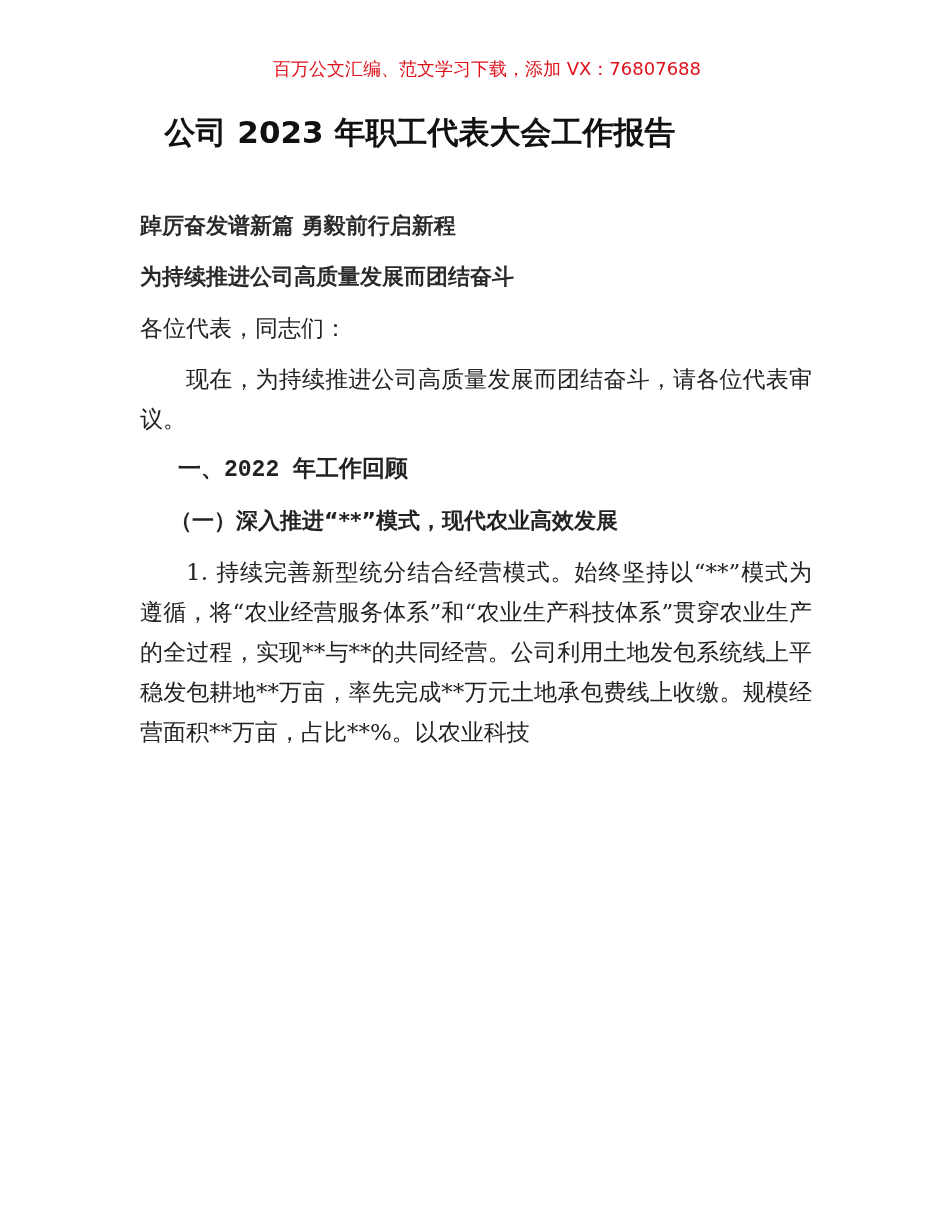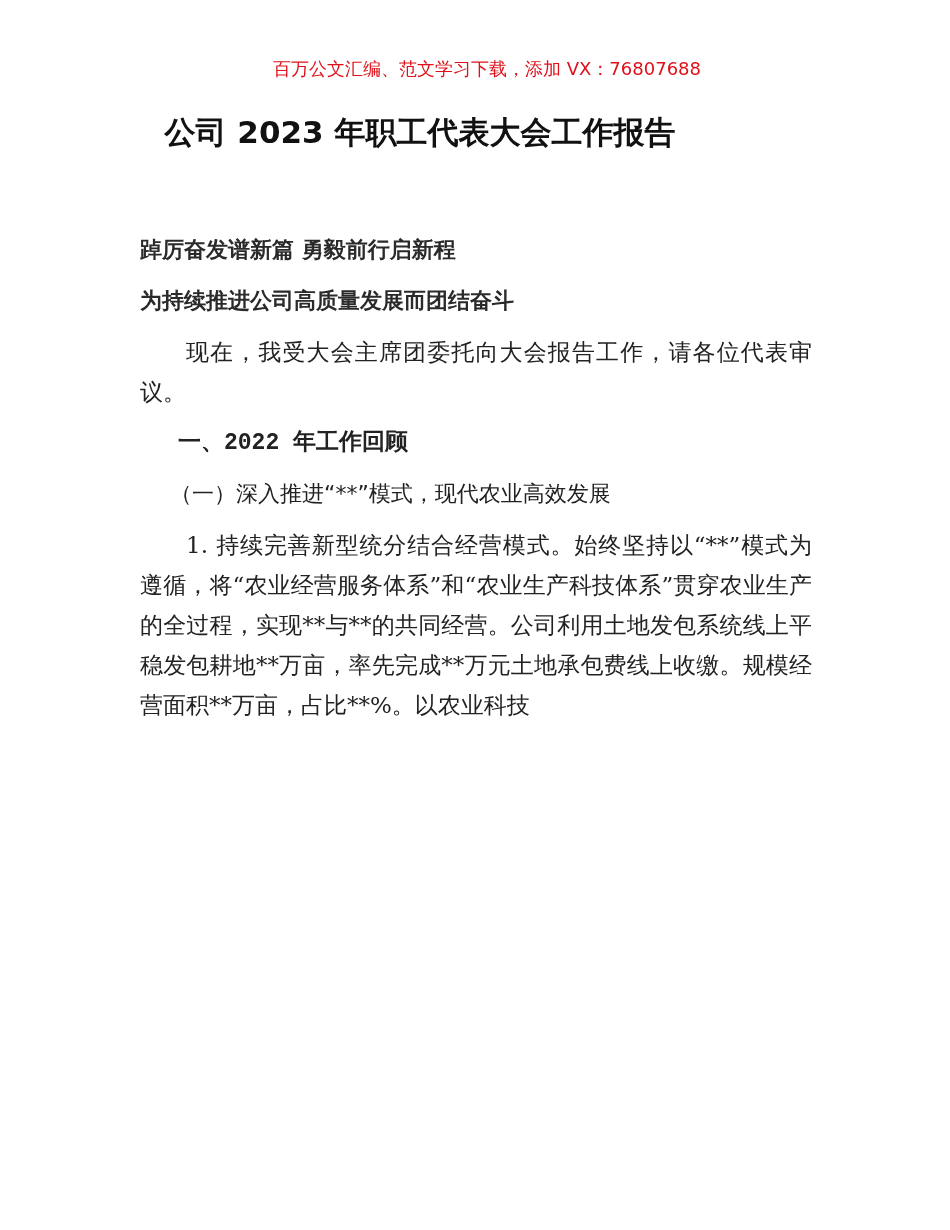--- a/index.html
+++ b/index.html
@@ -40,21 +40,21 @@
       text-align: center;
       font-family: "DejaVu Sans", "Liberation Sans", sans-serif;
       font-size: 31px;
       font-weight: bold;
       color: #111111;
       line-height: 44px;
     }
     .content {
       position: absolute;
       left: 140px;
-      top: 230px;
+      top: 206px;
       width: 672px;
     }
     .line {
       font-size: 23px;
       line-height: 40px;
       margin: 0;
       color: #222222;
       text-align: justify;
     }
     .subtitle {
@@ -78,41 +78,42 @@
       line-height: 40px;
       font-weight: bold;
       color: #222222;
       margin: 0 0 11px 0;
       padding-left: 38px;
     }
     .section-h2 {
       font-family: "DejaVu Sans", "Liberation Sans", sans-serif;
       font-size: 22px;
       line-height: 40px;
-      font-weight: normal;
+      font-weight: bold;
       color: #222222;
       margin: 0 0 11px 0;
       padding-left: 30px;
     }
   </style>
 </head>
 <body>
 
 <div class="page">
 
   <div class="watermark">百万公文汇编、范文学习下载，添加 VX：76807688</div>
 
   <h1 class="doc-title" style="margin:0;">公司 2023 年职工代表大会工作报告</h1>
 
   <div class="content">
     <p class="subtitle" style="margin-bottom:11px;">踔厉奋发谱新篇  勇毅前行启新程</p>
     <p class="subtitle" style="">为持续推进公司高质量发展而团结奋斗</p>
 
+    <p class="line salutation">各位代表，同志们：</p>
 
-    <p class="line para">现在，我受大会主席团委托向大会报告工作，请各位代表审议。</p>
+    <p class="line para">现在，为持续推进公司高质量发展而团结奋斗，请各位代表审议。</p>
 
 
     <h2 class="section-h1">一、2022 年工作回顾</h2>
 
     <h3 class="section-h2">（一）深入推进“**”模式，现代农业高效发展</h3>
 
     <p class="line para">1. 持续完善新型统分结合经营模式。始终坚持以“**”模式为遵循，将“农业经营服务体系”和“农业生产科技体系”贯穿农业生产的全过程，实现**与**的共同经营。公司利用土地发包系统线上平稳发包耕地**万亩，率先完成**万元土地承包费线上收缴。规模经营面积**万亩，占比**%。以农业科技</p>
   </div>
 
 </div>

